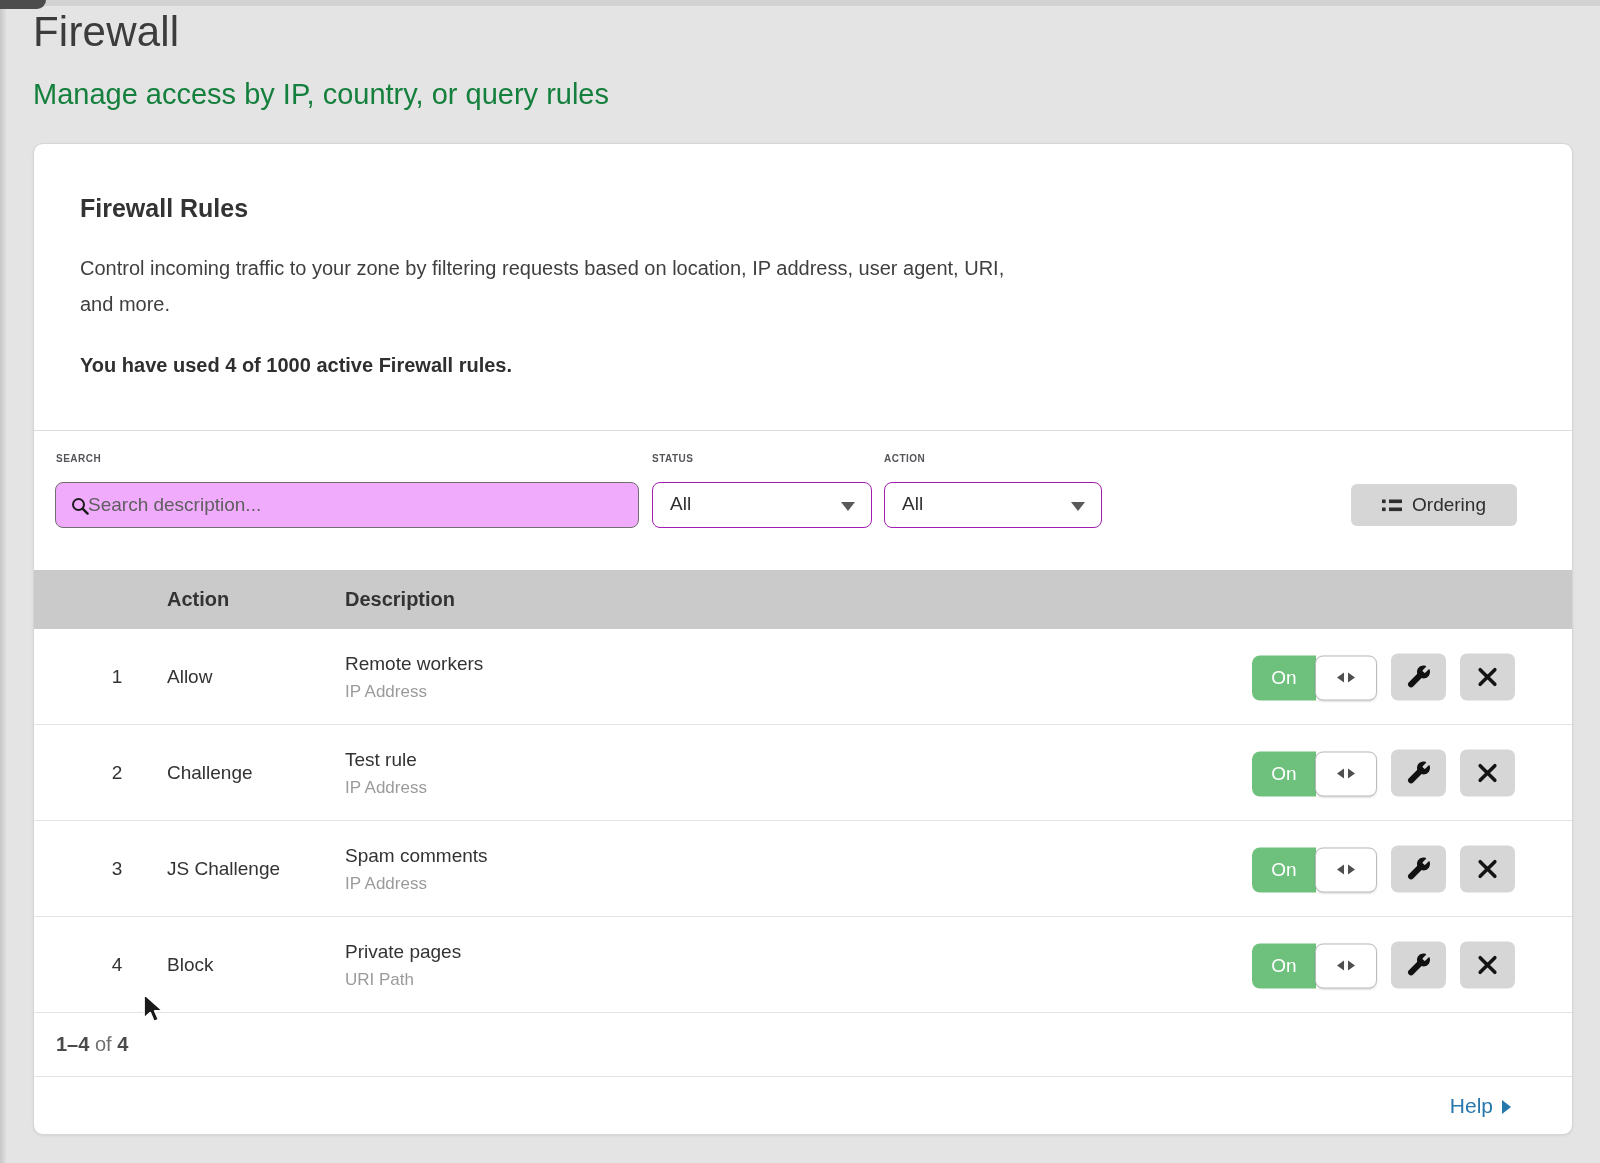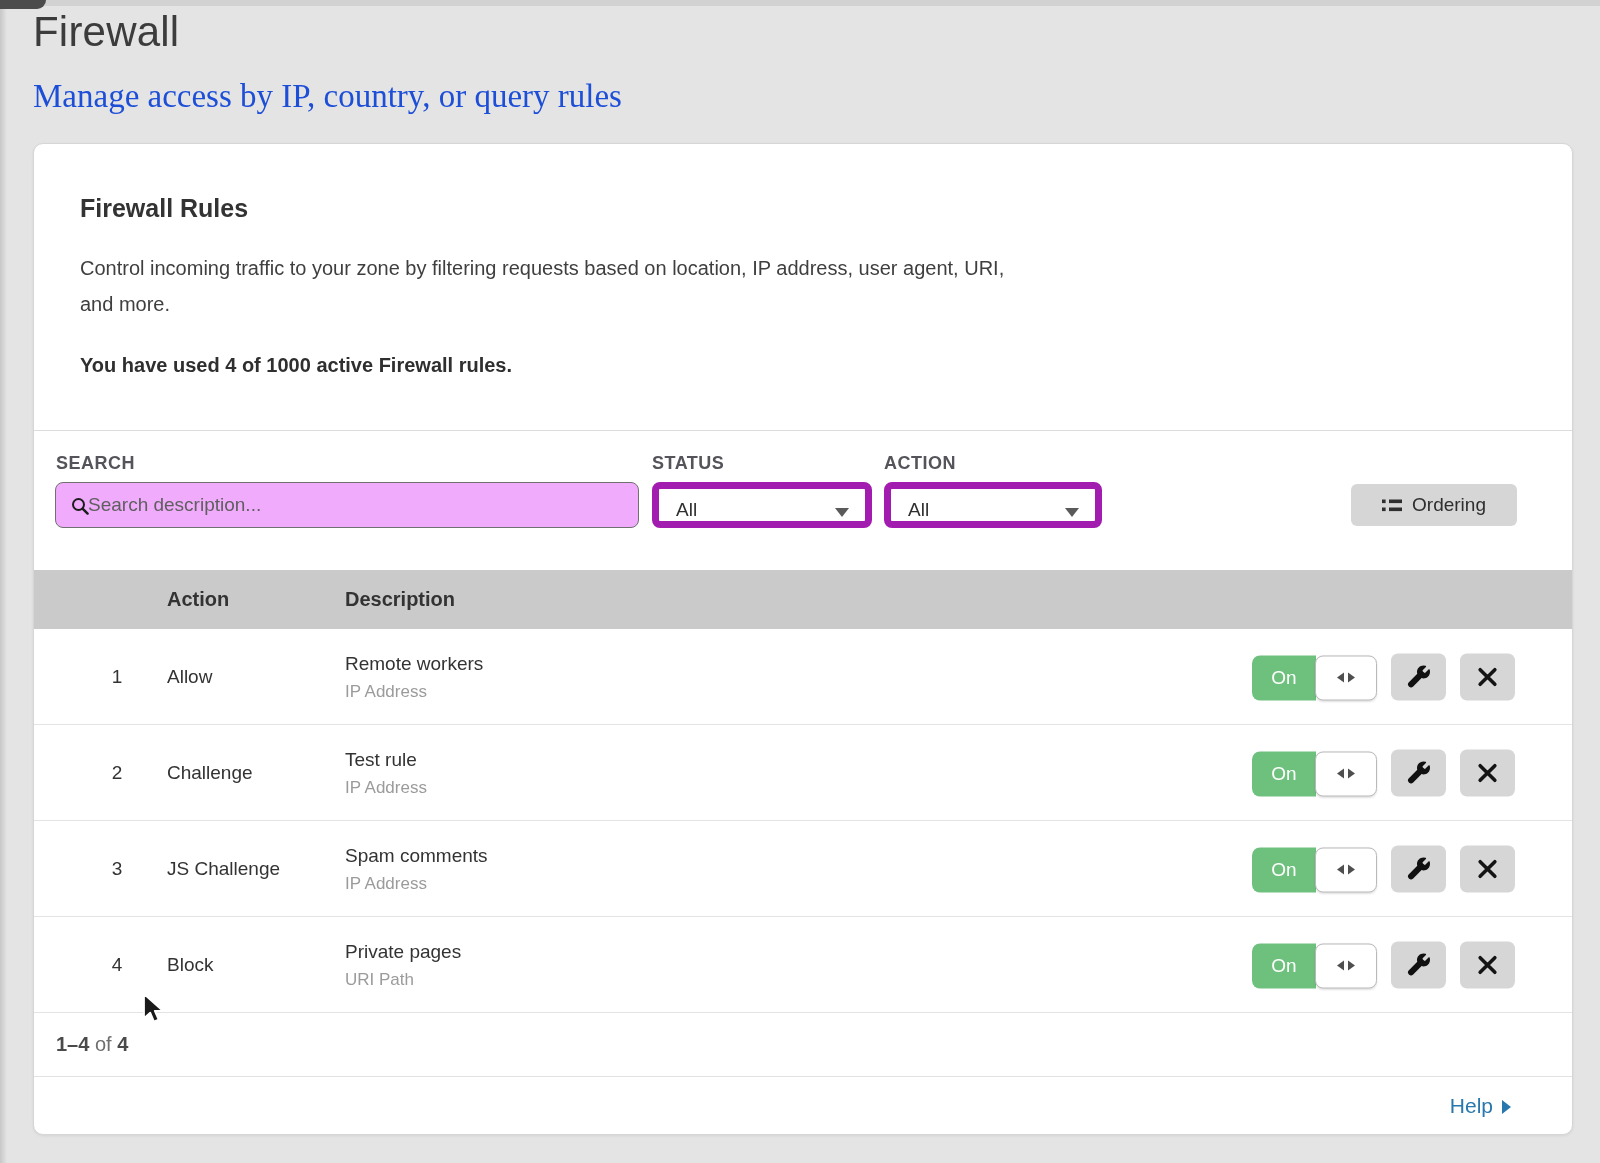--- a/index.html
+++ b/index.html
@@ -10,21 +10,21 @@
     position: relative;
     overflow: hidden;
     color: #333;
   }
   
   .top-strip { position:absolute; top:0; left:0; right:0; height:6px; background:rgba(0,0,0,0.08); }
   .corner-dark { position:absolute; top:0; left:0; width:46px; height:9px; background:#4c4c4c; border-radius:0 0 10px 0; }
   .left-strip { position:absolute; left:0; top:0; bottom:0; width:7px; background:linear-gradient(to right, rgba(0,0,0,0.13), rgba(0,0,0,0)); }
 
   .page-title { position:absolute; left:33px; top:8px; font-size:42px; font-weight:500; color:#3c3c3c; letter-spacing:.2px; }
-  .page-subtitle { position:absolute; left:33px; top:78px; font-size:33px; font-weight:400; color:#1d4ed8;font-family:Liberation Serif, serif; }
+  .page-subtitle { position:absolute; left:33px; top:78px; font-size:29px; font-weight:400; color:#15803d; }
 
   .card {
     position:absolute; left:33px; top:143px; width:1540px; height:992px;
     background:#fff; border:1px solid #d6d6d6; border-radius:10px;
     box-shadow:0 1px 3px rgba(0,0,0,0.07);
   }
 
   
   .intro { position:relative; height:287px; border-bottom:1px solid #dcdcdc; }
   .intro-left { position:absolute; left:46px; top:0; width:1010px; }
@@ -33,35 +33,35 @@
   .intro-usage { margin-top:32px; font-size:20px; font-weight:700; color:#2f2f2f; }
   .intro-right { position:absolute; right:0; top:0; width:484px; height:286px; background:#ededed; border-left:1px solid #e0e0e0; border-radius:0 9px 0 0; }
   .create-btn {
     position:absolute; left:103px; top:121px; width:248px; height:43px;
     background:#2f7cb6; color:#fff; font-family:"Liberation Sans",sans-serif;
     font-size:20px; font-weight:700; border:1px solid #27648f; border-radius:6px; cursor:pointer;
   }
 
   
   .filters { position:relative; height:139px; }
-  .filter-label { position:absolute; top:22px; font-size:18px; font-weight:700; color:#54545a; letter-spacing:.5px; }
+  .filter-label { position:absolute; top:22px; font-size:10px; font-weight:700; color:#54545a; letter-spacing:.5px; }
   .lbl-search { left:22px; } .lbl-status { left:618px; } .lbl-action { left:850px; }
   .search-box {
     position:absolute; left:21px; top:51px; width:584px; height:46px;
     border:1px solid #707070; border-radius:8px; background:#f0abfc;
     display:flex; align-items:center; padding-left:32px;
   }
   .search-box svg { position:absolute; left:14px; top:13px; }
   .search-box input {
     border:none; outline:none; font-family:"Liberation Sans",sans-serif;
     font-size:19px; color:#333; width:100%; background:transparent;
   }
   .search-box input::placeholder { color:#5f5f5f; opacity:1; }
   .select {
-    position:absolute; top:51px; height:46px; border:7px solid #a21caf; border-radius:8px;
+    position:absolute; top:51px; height:46px; border:1px solid #a21caf; border-radius:8px;
     background:#fff; cursor:pointer;
   }
   .sel-status { left:618px; width:220px; }
   .sel-action { left:850px; width:218px; }
   .select .sel-value { position:absolute; left:17px; top:10px; font-size:19px; color:#2f2f2f; }
   .caret { position:absolute; right:16px; top:19px; width:0; height:0;
     border-left:7px solid transparent; border-right:7px solid transparent; border-top:9px solid #5a5a5a; }
   .ordering-btn {
     position:absolute; right:55px; top:53px; width:166px; height:42px;
     background:#d6d6d6; border:none; border-radius:6px; cursor:pointer;

